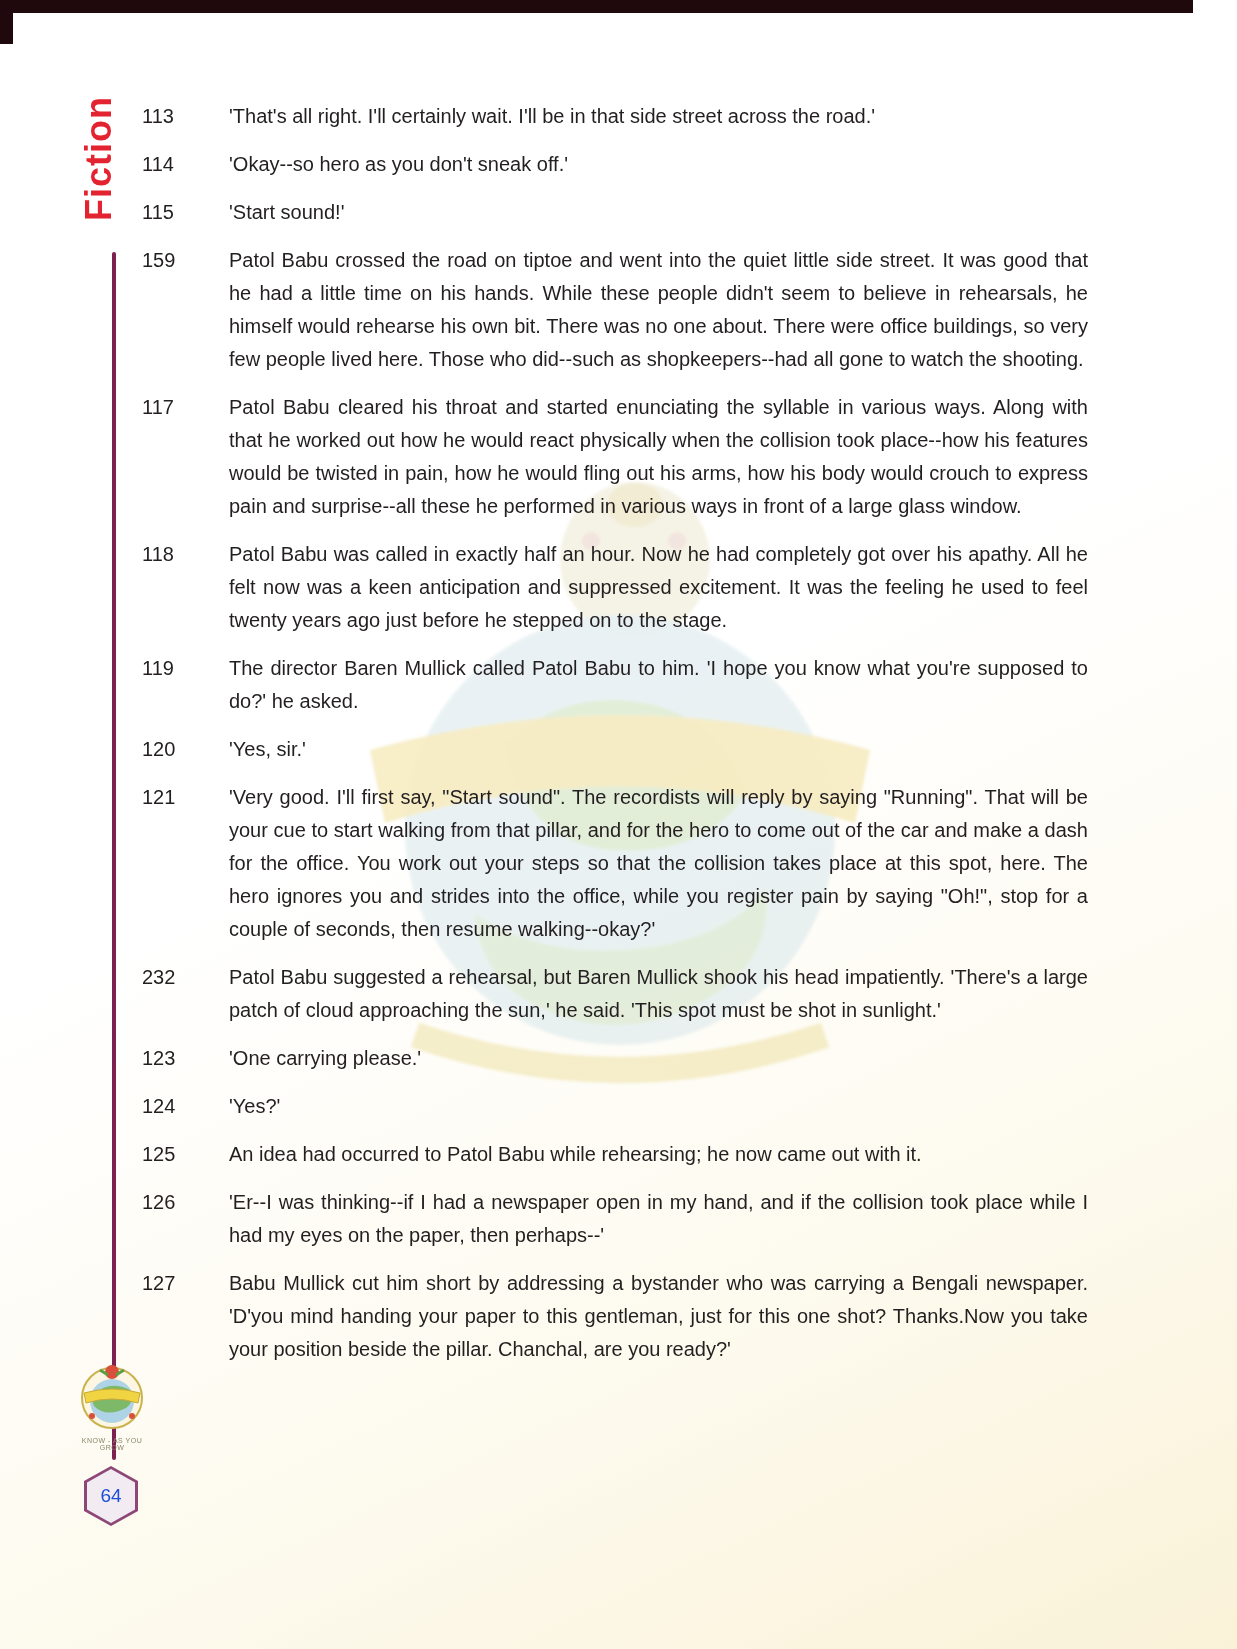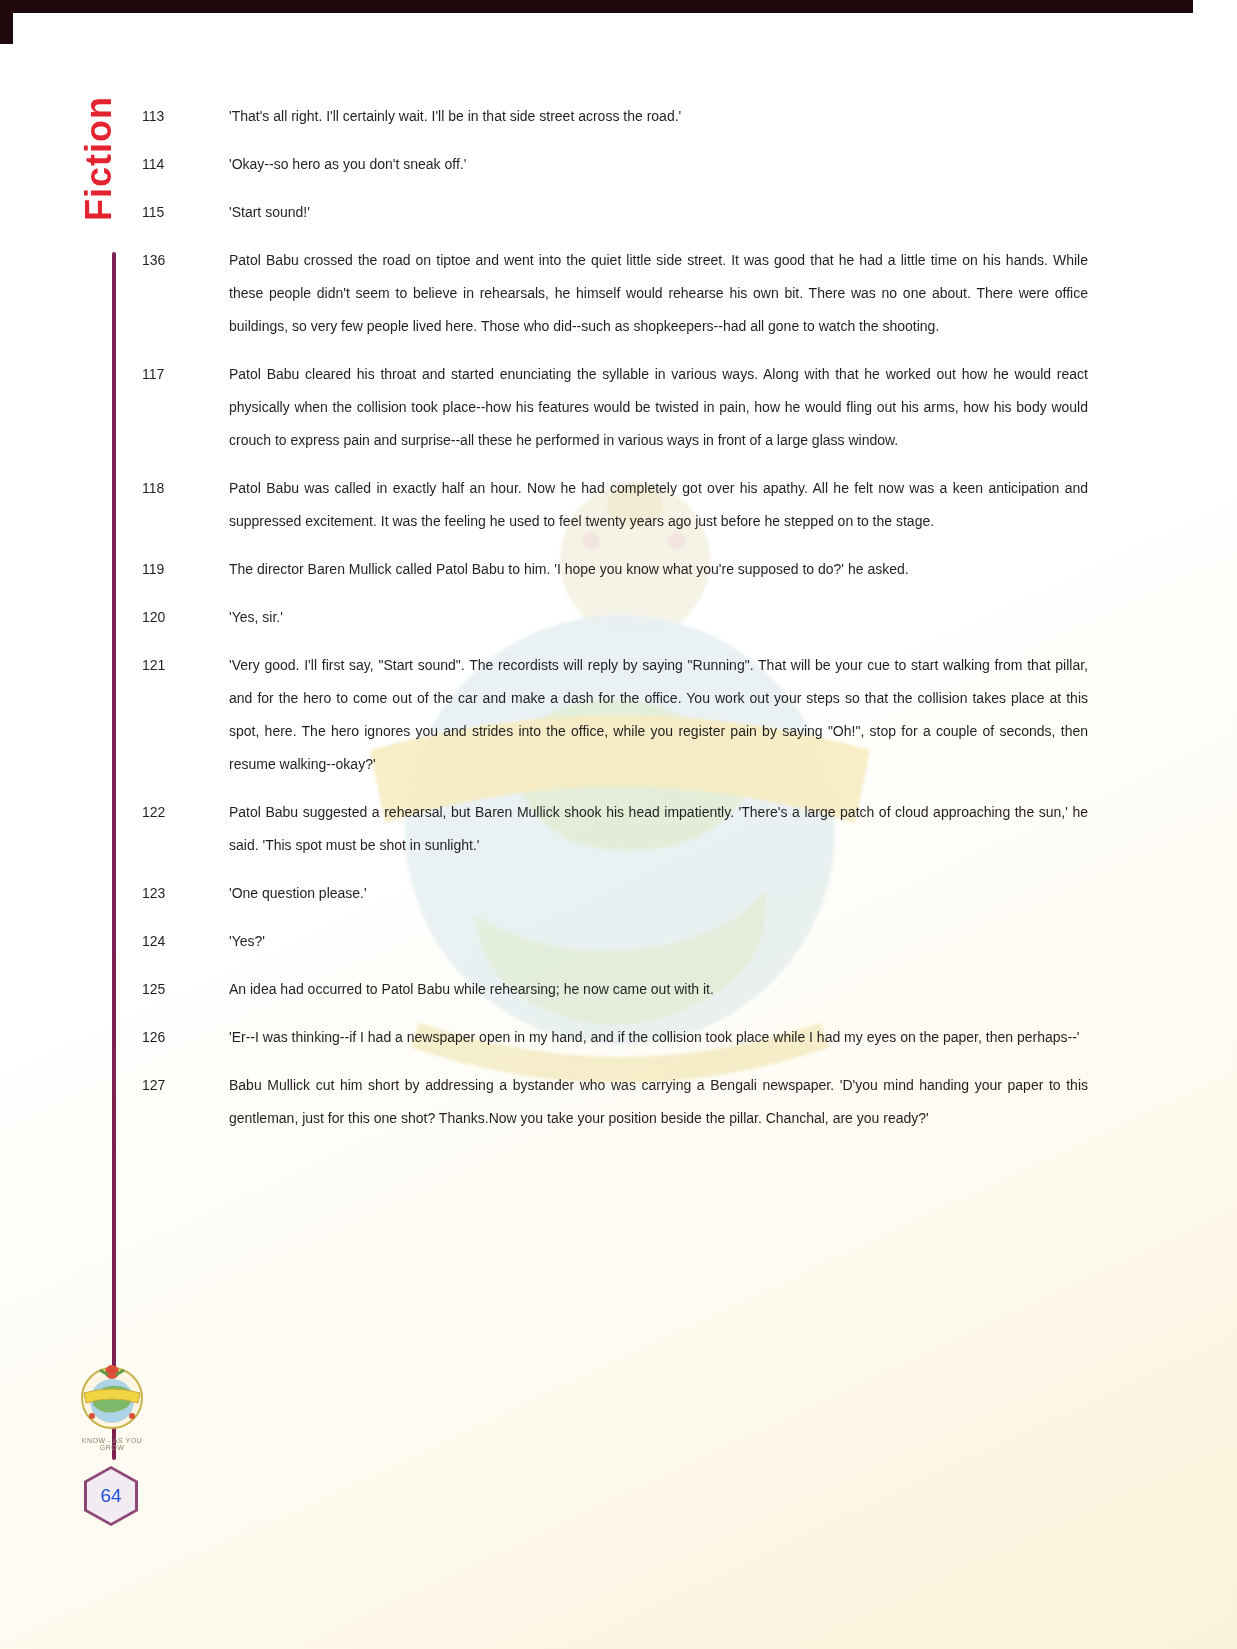--- a/index.html
+++ b/index.html
@@ -34,21 +34,21 @@
   }
   
   .margin-line{
     position:absolute;left:112px;top:252px;width:4px;height:1208px;
     background:var(--line-purple);border-radius:2px;
   }
 
   
   .content{position:absolute;left:142px;top:100px;width:946px;}
   ol.paragraph-list{list-style:none;}
-  .para{display:flex;margin-bottom:15px;font-size:14px;line-height:33px;}
+  .para{display:flex;margin-bottom:15px;font-size:20px;line-height:33px;}
   .para-num{flex:0 0 56px;}
   .para-text{flex:1;text-align:justify;margin-left:31px;}
 
   
   .logo-block{position:absolute;left:70px;top:1360px;width:84px;text-align:center;}
   .logo-caption{display:block;margin-top:1px;font-size:7px;letter-spacing:.5px;color:#8a8468;}
 
   
   .badge{
     position:absolute;left:84px;top:1466px;width:54px;height:60px;
@@ -96,21 +96,21 @@
     <span class="para-num">114</span>
     <span class="para-text">'Okay--so hero as you don't sneak off.'</span>
   </li>
 
   <li class="para">
     <span class="para-num">115</span>
     <span class="para-text">'Start sound!'</span>
   </li>
 
   <li class="para">
-    <span class="para-num">136</span>
+    <span class="para-num">159</span>
     <span class="para-text">Patol Babu crossed the road on tiptoe and went into the quiet little side street. It was good that he had a little time on his hands. While these people didn't seem to believe in rehearsals, he himself would rehearse his own bit. There was no one about. There were office buildings, so very few people lived here. Those who did--such as shopkeepers--had all gone to watch the shooting.</span>
   </li>
 
   <li class="para">
     <span class="para-num">117</span>
     <span class="para-text">Patol Babu cleared his throat and started enunciating the syllable in various ways. Along with that he worked out how he would react physically when the collision took place--how his features would be twisted in pain, how he would fling out his arms, how his body would crouch to express pain and surprise--all these he performed in various ways in front of a large glass window.</span>
   </li>
 
   <li class="para">
     <span class="para-num">118</span>
@@ -126,27 +126,27 @@
     <span class="para-num">120</span>
     <span class="para-text">'Yes, sir.'</span>
   </li>
 
   <li class="para">
     <span class="para-num">121</span>
     <span class="para-text">'Very good. I'll first say, "Start sound". The recordists will reply by saying "Running". That will be your cue to start walking from that pillar, and for the hero to come out of the car and make a dash for the office. You work out your steps so that the collision takes place at this spot, here. The hero ignores you and strides into the office, while you register pain by saying "Oh!", stop for a couple of seconds, then resume walking--okay?'</span>
   </li>
 
   <li class="para">
-    <span class="para-num">122</span>
+    <span class="para-num">232</span>
     <span class="para-text">Patol Babu suggested a rehearsal, but Baren Mullick shook his head impatiently. 'There's a large patch of cloud approaching the sun,' he said. 'This spot must be shot in sunlight.'</span>
   </li>
 
   <li class="para">
     <span class="para-num">123</span>
-    <span class="para-text">'One question please.'</span>
+    <span class="para-text">'One carrying please.'</span>
   </li>
 
   <li class="para">
     <span class="para-num">124</span>
     <span class="para-text">'Yes?'</span>
   </li>
 
   <li class="para">
     <span class="para-num">125</span>
     <span class="para-text">An idea had occurred to Patol Babu while rehearsing; he now came out with it.</span>

